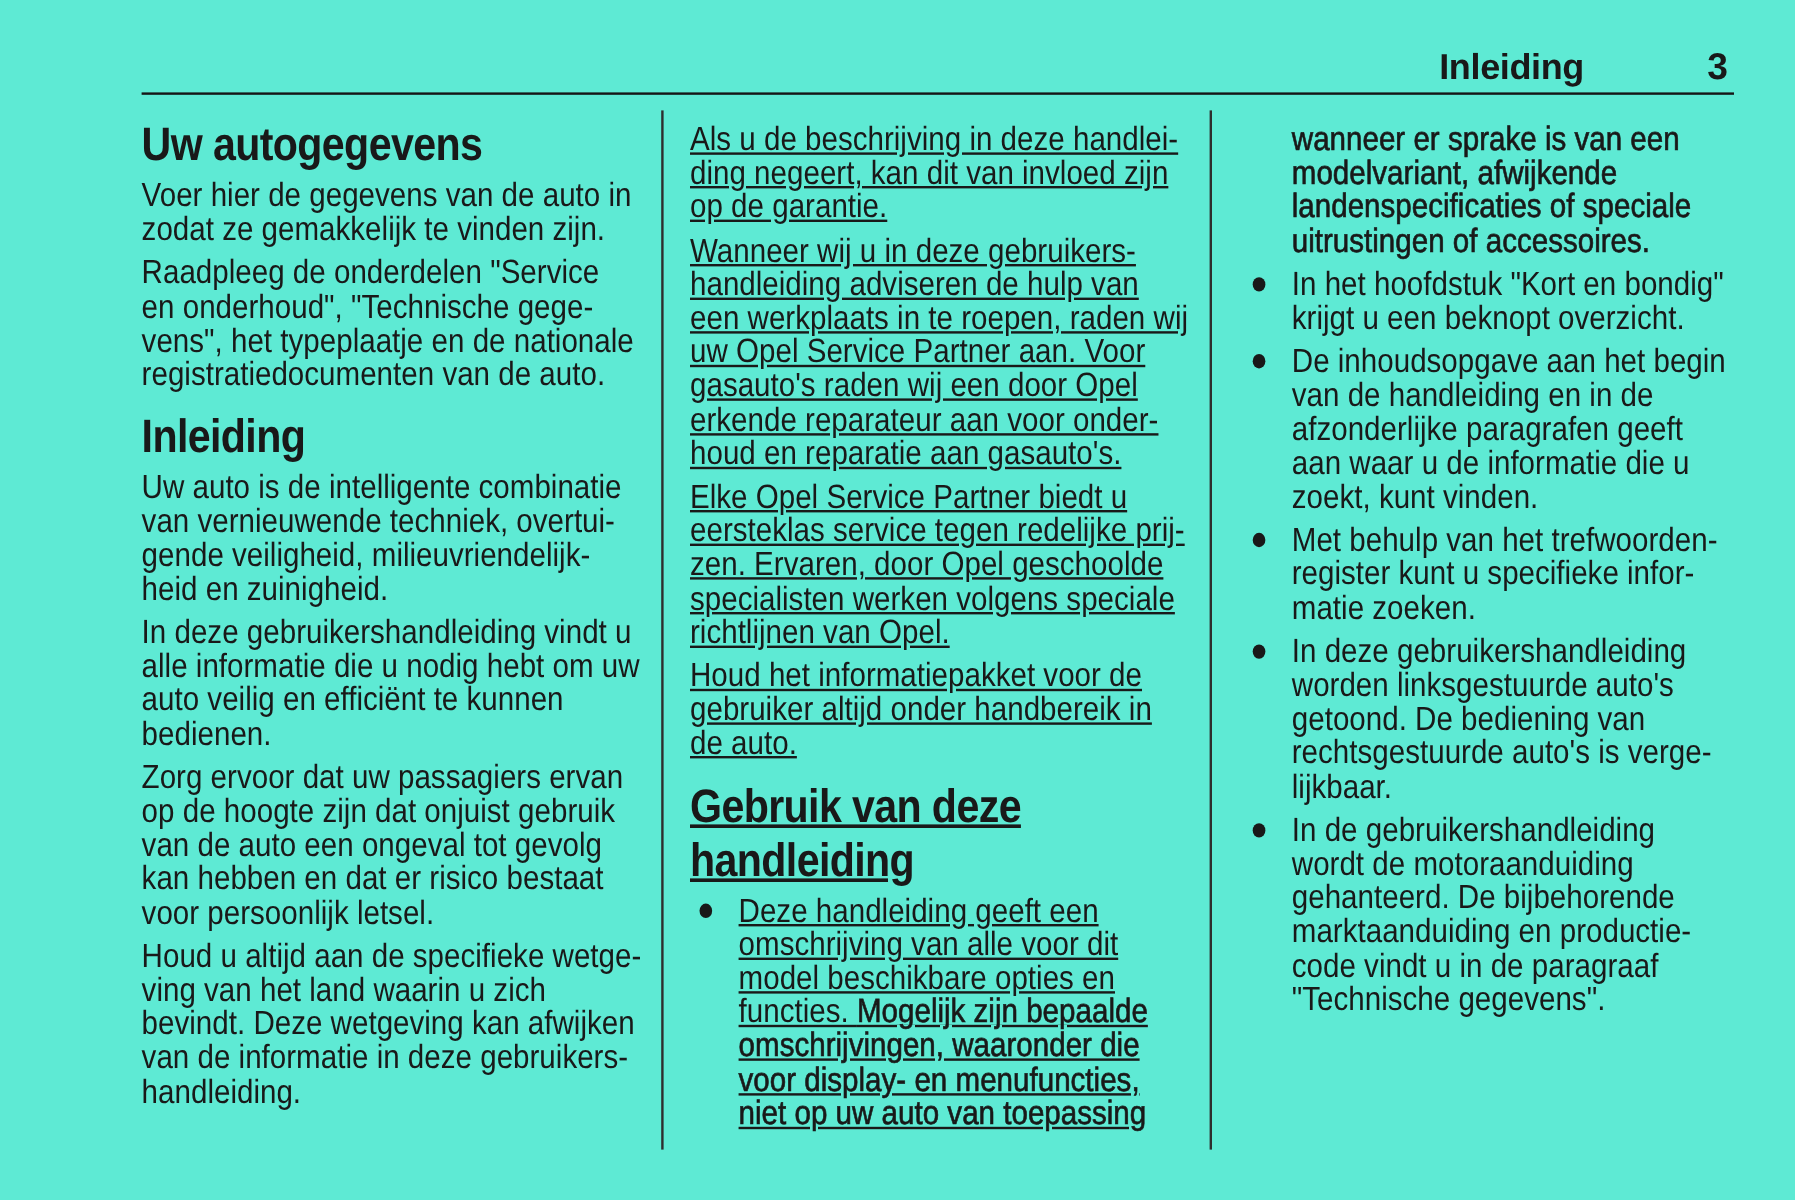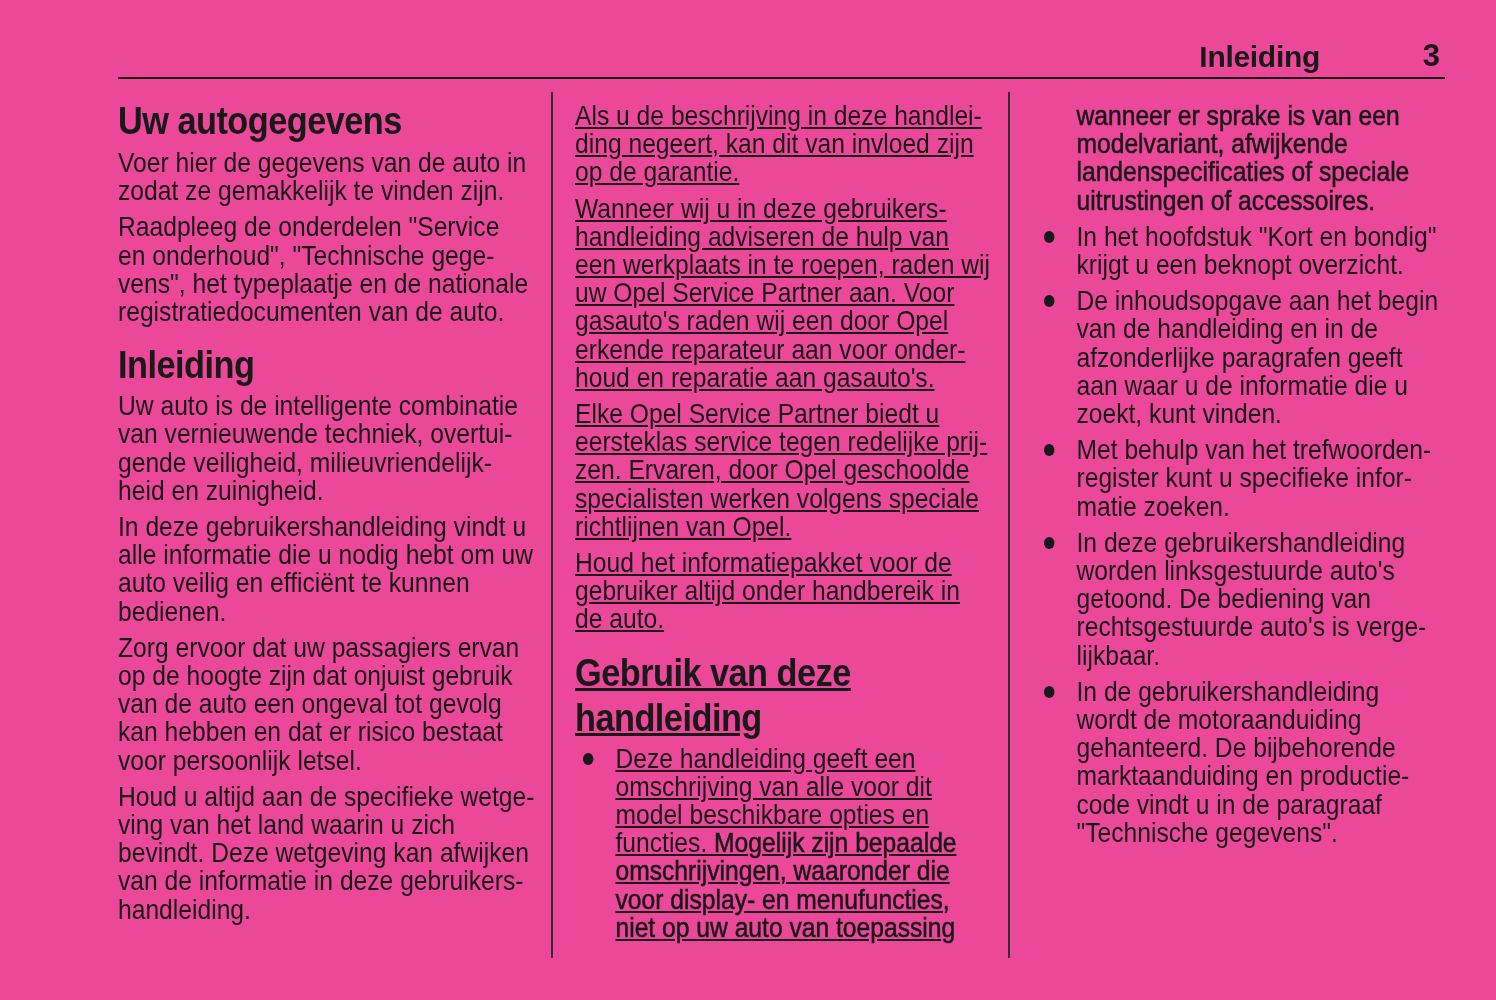--- a/index.html
+++ b/index.html
@@ -5,21 +5,21 @@
   html, body { margin: 0; padding: 0; }
   body {
     width: 1496px; height: 1000px;
     background: #ffffff;
     font-family: "Liberation Sans", "DejaVu Sans", sans-serif;
     color: #191919;
   }
   .page {
     position: relative;
     width: 1496px; height: 1000px;
-    background: #ec4899;
+    background: #5eead4;
     overflow: hidden;
   }
 
   
   .h-title {
     position: absolute; top: 41px; right: 176px;
     font-size: 30px; font-weight: bold; line-height: 32px;
     letter-spacing: -0.3px;
   }
   .h-num {

